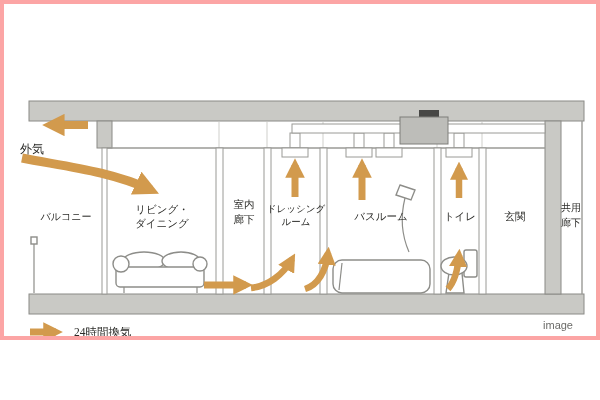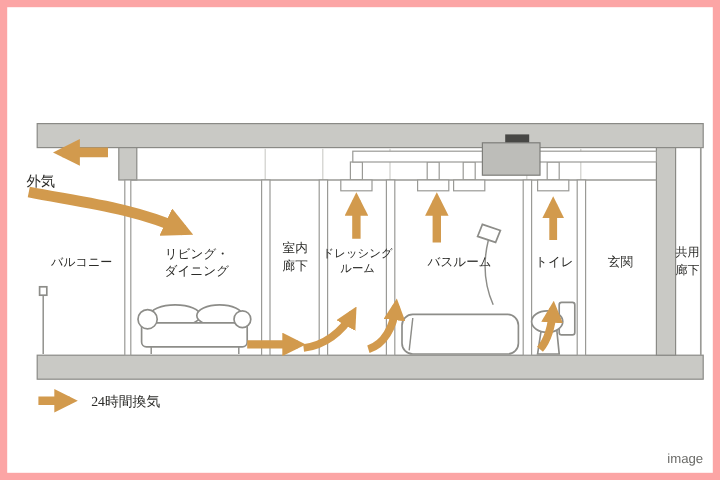--- a/index.html
+++ b/index.html
@@ -1,35 +1,35 @@
 <!DOCTYPE html>
 <html style="--arrow: #d29a4d; --structure-fill: #c9c9c5; --structure-stroke: #8a8a86; --wall-line: #9a9a96; --text: #2b2b28; --caption-color: #6b6b68;"><head>
 <meta charset="utf-8">
 <style>
   :root{
     --arrow:#d29a4d; --structure-fill:#c9c9c5; --structure-stroke:#8a8a86;
     --wall-line:#9a9a96; --text:#2b2b28; --caption-color:#6b6b68;
   }
   html,body{margin:0;padding:0;background:#fff}
-  .stage{position:relative;width:600px;height:400px;background:#fff;
-         border:6px solid #fca5a5;box-sizing:border-box;overflow:hidden}
+  .stage{position:relative;width:600px;height:340px;background:#fff;
+         border:4px solid #fca5a5;box-sizing:border-box;overflow:hidden}
   svg{display:block}
   .struct{fill:var(--structure-fill);stroke:var(--structure-stroke);stroke-width:1}
   .wall{fill:#ffffff;stroke:var(--wall-line);stroke-width:1}
   .duct{fill:#ffffff;stroke:var(--wall-line);stroke-width:1}
   .thin{stroke:var(--wall-line);stroke-width:1.4;fill:none}
   .faint{stroke:#cfcfcb;stroke-width:1;fill:none}
   .fixture{fill:#ffffff;stroke:#8d8d89;stroke-width:1.4}
   .fixline{stroke:#8d8d89;stroke-width:1.2;fill:none}
   .arrow{stroke:var(--arrow);fill:none;stroke-linecap:butt}
   .ahead{fill:var(--arrow)}
   .unit{fill:#bdbdb9;stroke:#7e7e7a;stroke-width:1}
   .unitdark{fill:#474745}
   .lbl{fill:var(--text);font-family:"Liberation Serif","DejaVu Serif",serif}
-  .caption{position:absolute;right:8px;bottom:5px;
+  .caption{position:absolute;right:23px;bottom:5px;
            font:11px "Liberation Sans","DejaVu Sans",sans-serif;color:var(--caption-color)}
 </style>
 </head>
 <body>
 
 <div class="stage">
   <svg width="600" height="400" viewBox="0 0 600 400">
     <defs>
       <marker id="ah" viewBox="0 0 10 10" refX="6.5" refY="5" markerWidth="2.8" markerHeight="2.8" orient="auto">
         <path d="M0,0 L10,5 L0,10 Z" class="ahead"></path>

